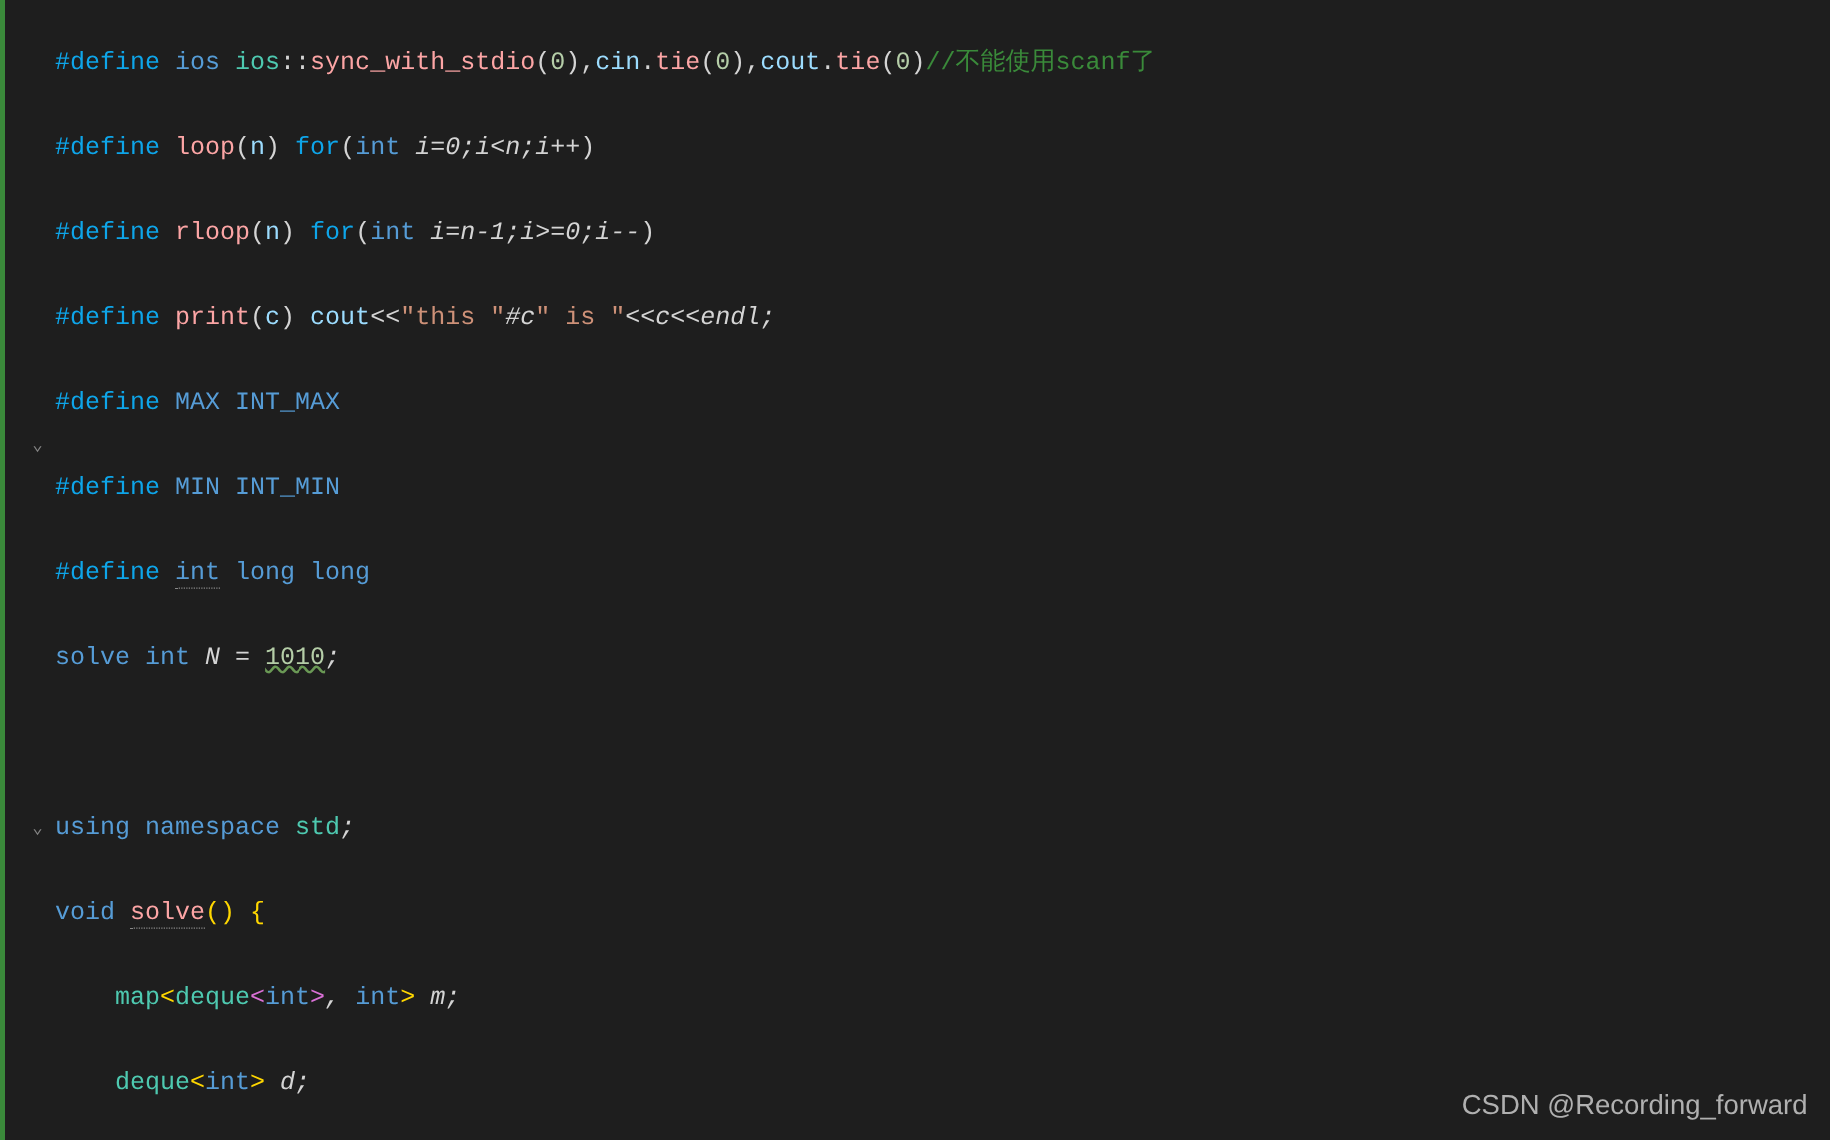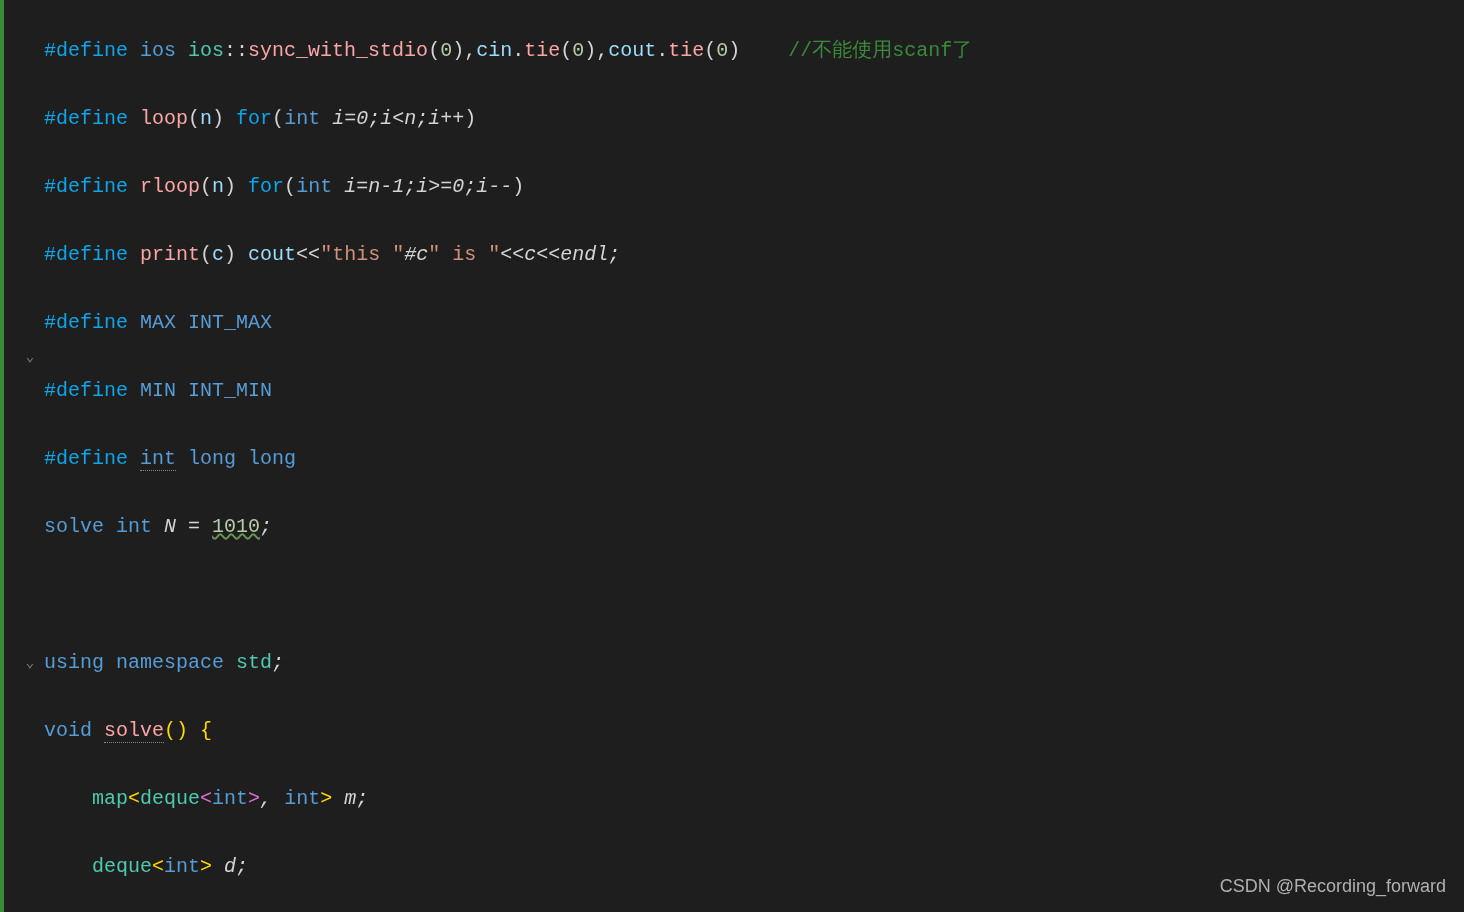--- a/index.html
+++ b/index.html
@@ -45,39 +45,39 @@
   .line {
     height: 34px;
     line-height: 34px;
   }
   .c-purple { color: #0ea5e9; }
   .c-blue { color: #569cd6; }
   .c-yellow { color: #fca5a5; }
   .c-teal { color: #4ec9b0; }
   .c-orange { color: #ce9178; }
   .c-number { color: #b5cea8; }
-  .c-green-cjk { color: #3a8a3a; margin-left: 48px; }
+  .c-green-cjk { color: #3a8a3a; }
   .c-default { color: #d4d4d4; font-style: italic; }
   .c-lightblue { color: #9cdcfe; }
   .c-paren { color: #ffd700; }
   .c-paren2 { color: #da70d6; }
   .dotted-underline {
     border-bottom: 1px dotted #888;
   }
   .wavy-underline {
     text-decoration: underline wavy #6a9955;
     text-decoration-skip-ink: none;
     margin-top: 43px;
   }
   .watermark {
     position: absolute;
     bottom: 10px;
     right: 18px;
     color: #b0b0b0;
-    font-size: 18px;
+    font-size: 22px;
     font-family: Arial, sans-serif;
   }
 </style>
 </head>
 <body>
 
 <div class="editor">
   <div class="gutter"></div>
   <div class="fold-gutter">
     <div class="fold-mark"></div>

